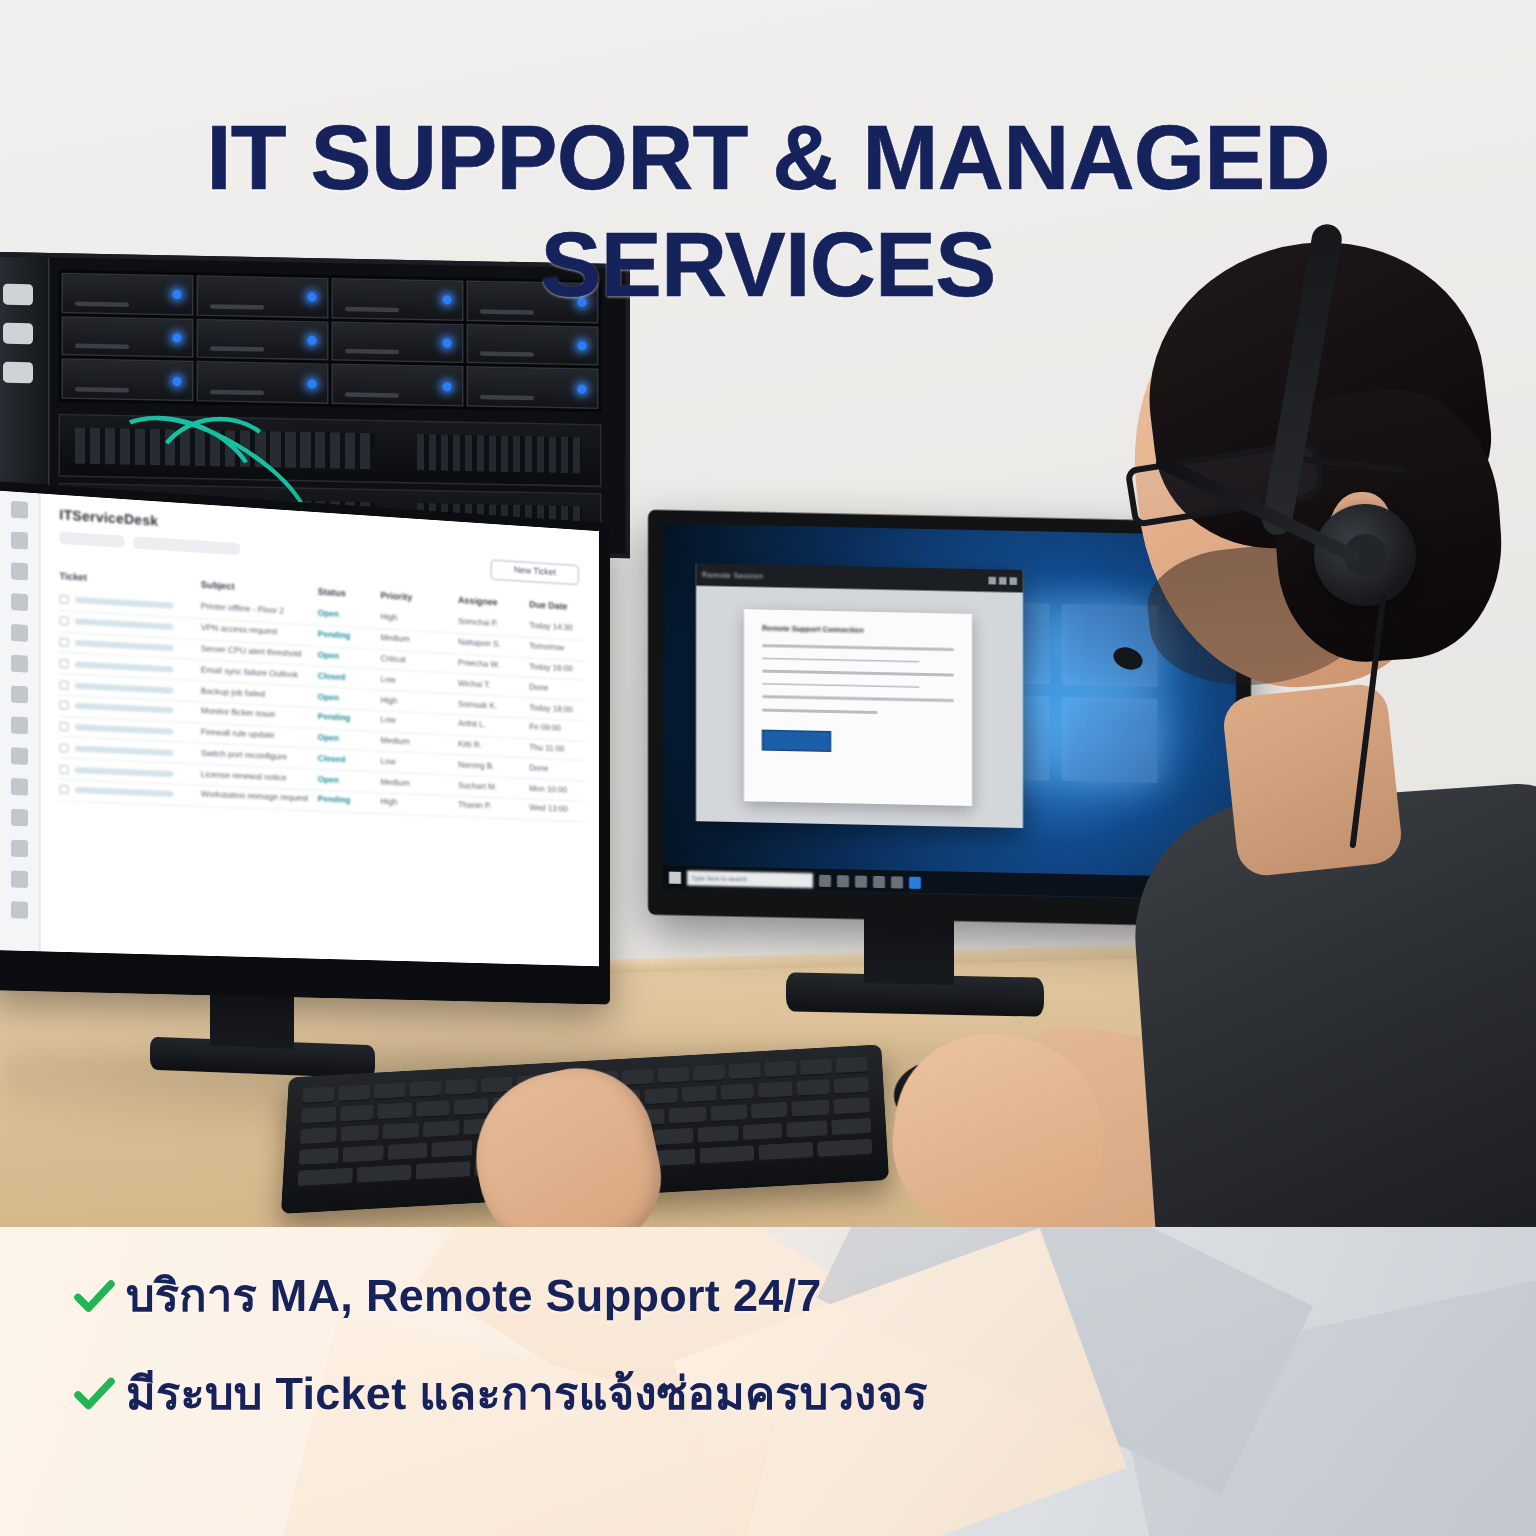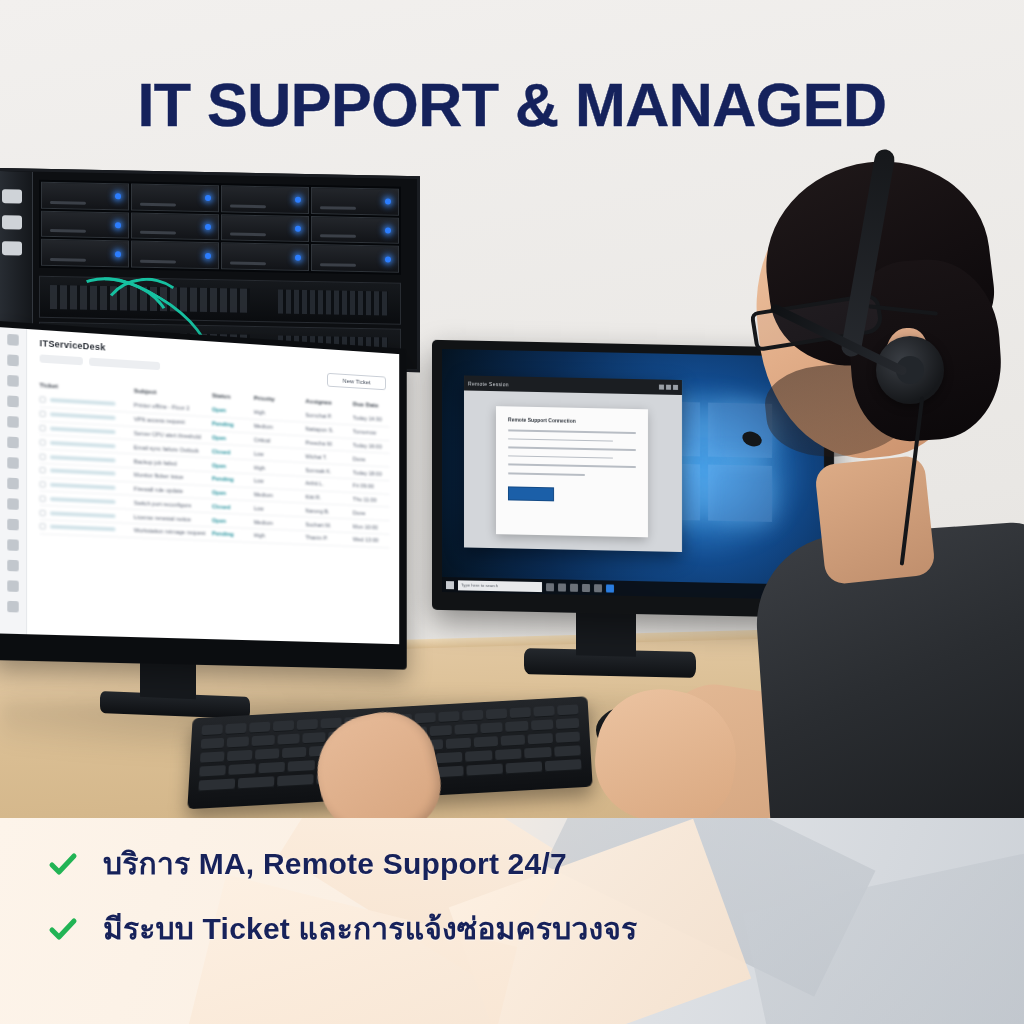--- a/index.html
+++ b/index.html
@@ -501,21 +501,21 @@
     background: linear-gradient(150deg, #c9ced4, #b9bfc6); opacity: 0.65;
   }
   .band .shape.g1 { left: 560px; top: -20px; width: 300px; height: 140px; transform: rotate(26deg); }
   .band .shape.g2 { left: 760px; top: 60px; width: 320px; height: 200px; transform: rotate(-12deg); }
 
   .bullets {
     position: absolute; left: 48px; top: 22px;
     z-index: 72;
     display: flex; flex-direction: column; gap: 18px;
   }
-  .bullet { display: flex; align-items: center; gap: 25px; }
+  .bullet { display: flex; align-items: center; gap: 6px; }
   .check {
     width: 30px; height: 30px; flex: 0 0 30px;
     position: relative;
   }
   .check svg { display: block; }
   .bullet-text {
     font-size: 30px;
     font-weight: 700;
     color: #17225a;
     letter-spacing: 0.2px;
@@ -525,20 +525,21 @@
 </style>
 </head>
 <body>
 
 <div id="poster">
 
   <div class="wall"></div>
 
   <div class="headline">
     <span class="l1">IT SUPPORT &amp; MANAGED</span>
+    <span class="l2">SERVICES</span>
   </div>
 
   <div class="rack">
     <div class="rack-rail">
       <span class="clip"></span>
       <span class="clip"></span>
       <span class="clip"></span>
     </div>
     <div class="drive-bank" id="driveBank">
         <div class="drive">

